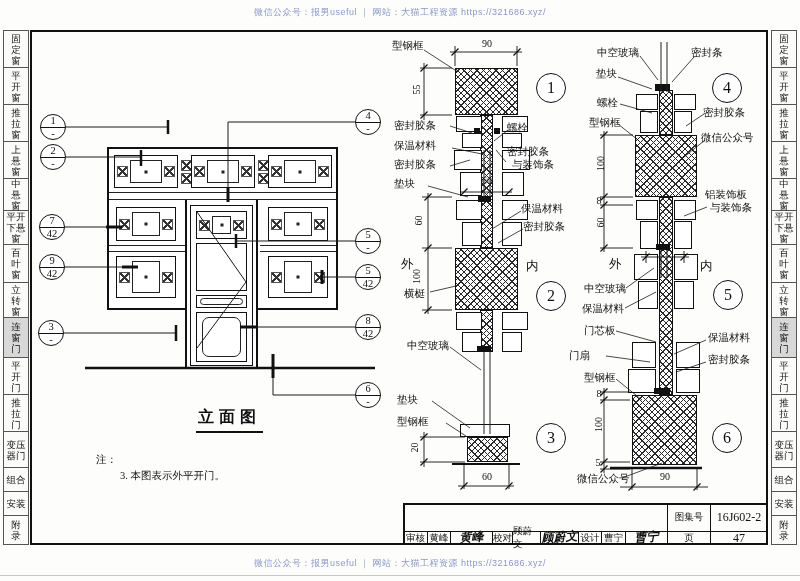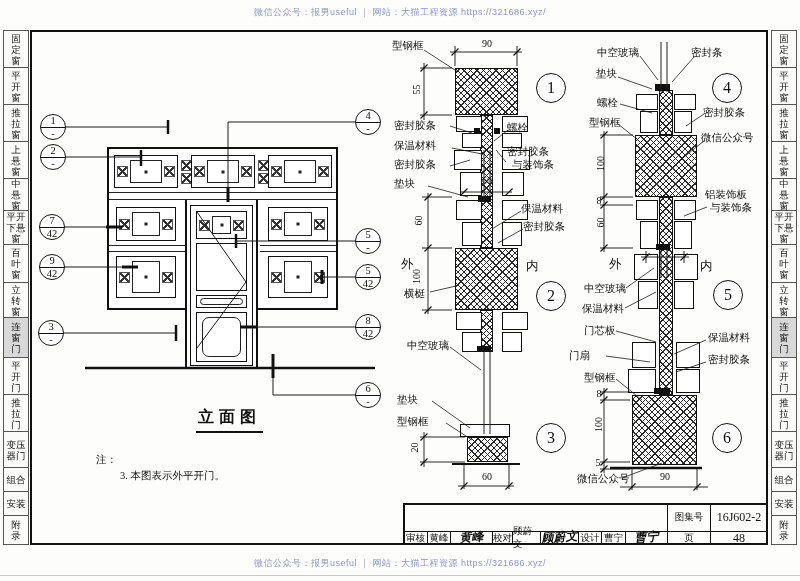--- a/index.html
+++ b/index.html
@@ -421,21 +421,21 @@
   <div class="tb-text tb-small" style="left:404px;top:531px;width:23px;height:14px">审核</div>
   <div class="tb-text tb-small" style="left:428px;top:531px;width:22px;height:14px">黄峰</div>
   <div class="tb-text sig" style="left:451px;top:530px;width:41px;height:15px">黄峰</div>
   <div class="tb-text tb-small" style="left:493px;top:531px;width:19px;height:14px">校对</div>
   <div class="tb-text tb-small" style="left:513px;top:531px;width:27px;height:14px">顾蔚文</div>
   <div class="tb-text sig" style="left:541px;top:530px;width:37px;height:15px">顾蔚文</div>
   <div class="tb-text tb-small" style="left:579px;top:531px;width:22px;height:14px">设计</div>
   <div class="tb-text tb-small" style="left:602px;top:531px;width:23px;height:14px">曹宁</div>
   <div class="tb-text sig" style="left:626px;top:530px;width:41px;height:15px">曹宁</div>
   <div class="tb-text tb-small" style="left:668px;top:531px;width:42px;height:14px">页</div>
-  <div class="tb-text tb-num" style="left:711px;top:531px;width:56px;height:14px">48</div>
+  <div class="tb-text tb-num" style="left:711px;top:531px;width:56px;height:14px">47</div>
 
   <svg class="lines" width="800" height="581" viewBox="0 0 800 581">
     <g stroke="#1a1a1a" stroke-width="1" fill="none">
       <line x1="66" y1="127" x2="168" y2="127"></line>
         <line x1="66" y1="157" x2="141" y2="157"></line>
       <line x1="65" y1="227" x2="108" y2="227"></line>
         <line x1="65" y1="267" x2="124" y2="267"></line>
       <line x1="64" y1="333" x2="176" y2="333"></line>
       <line x1="355" y1="122" x2="228" y2="122"></line>
         <line x1="228" y1="122" x2="228" y2="190"></line>

